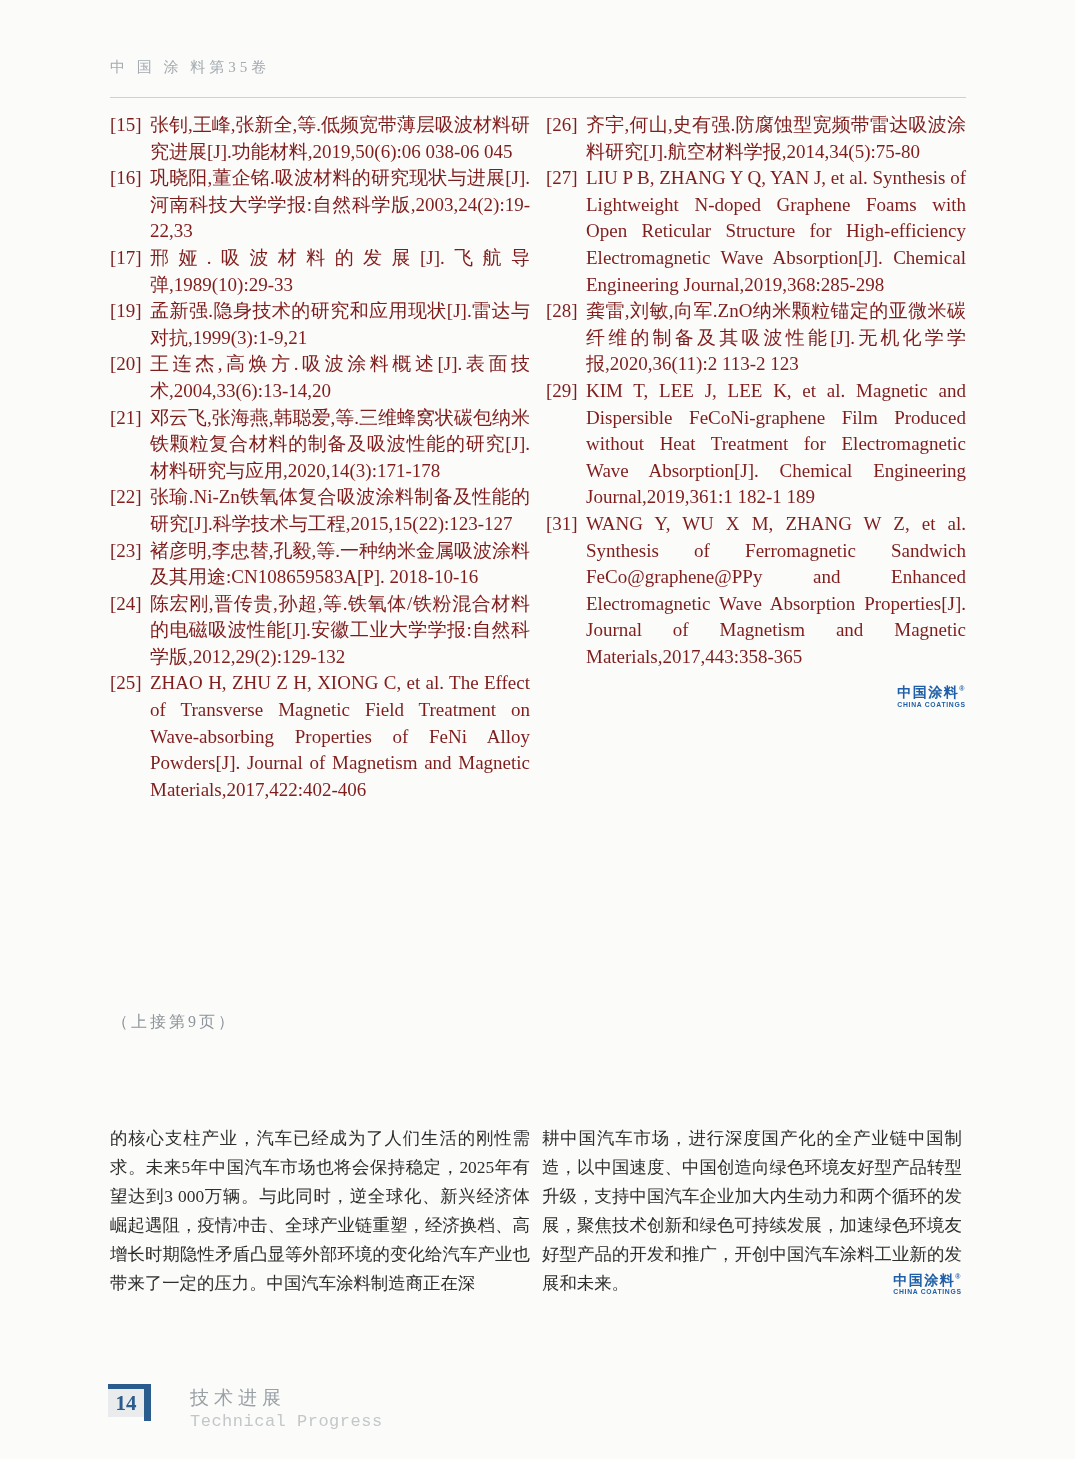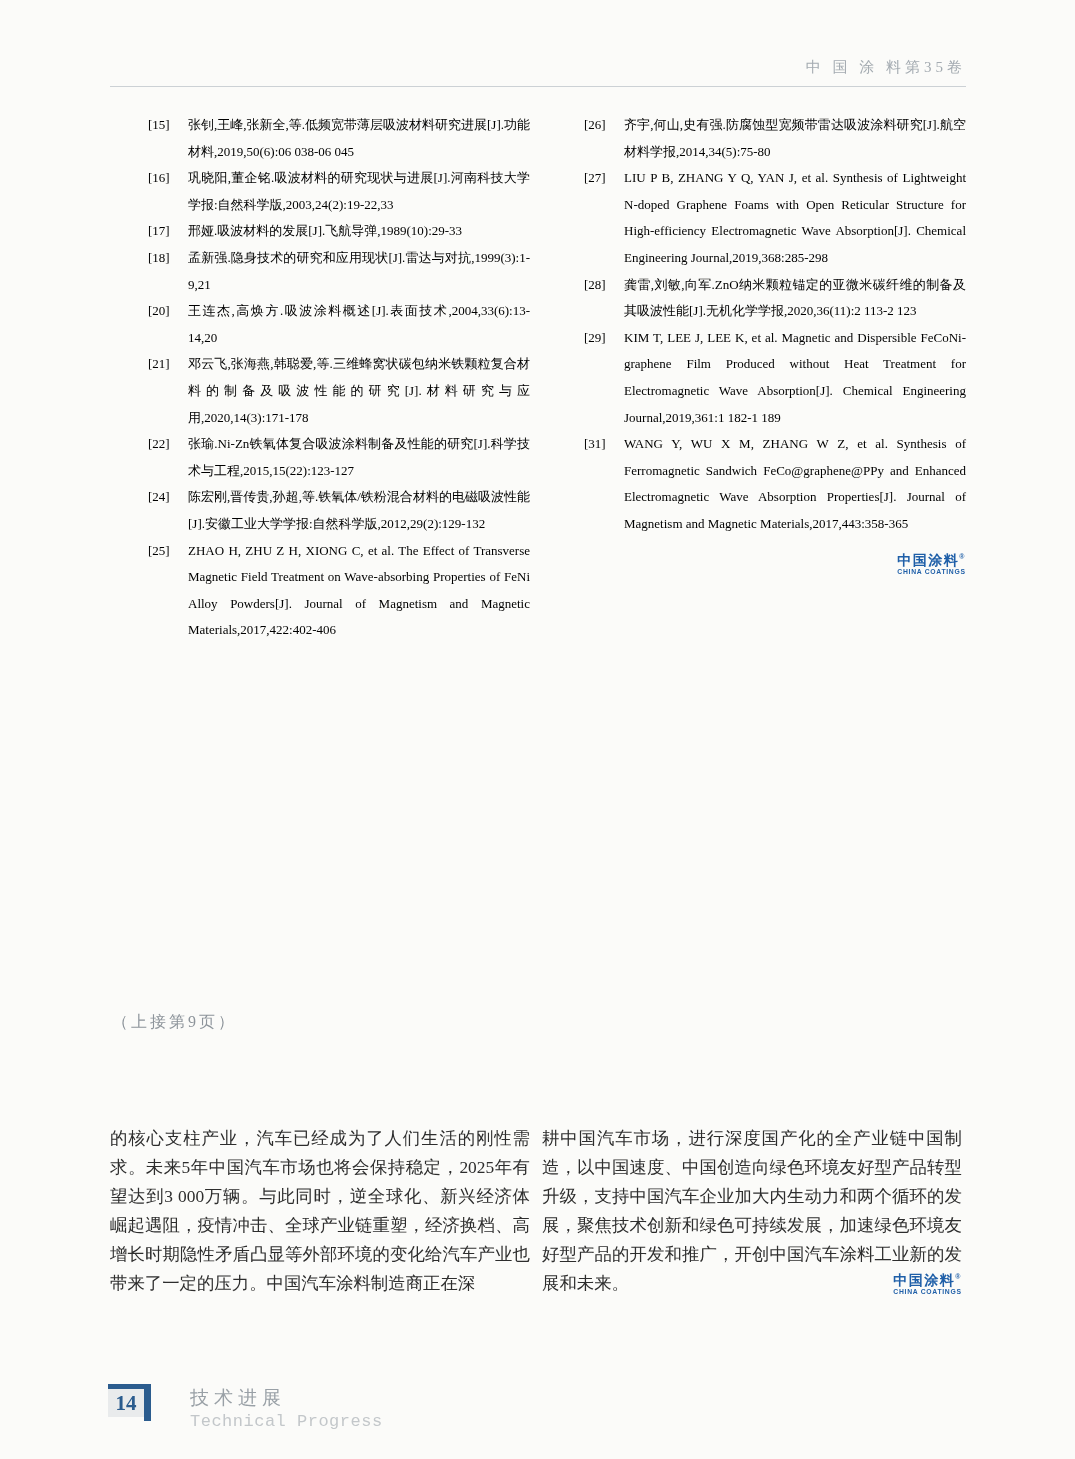--- a/index.html
+++ b/index.html
@@ -7,29 +7,29 @@
   body {
     background:#fbfbf9;
     font-family:"Liberation Serif","DejaVu Serif",serif;
     position:relative;
     overflow:hidden;
   }
 
   
   .page-header {
     position:absolute; left:110px; top:58px; width:856px;
-    display:flex; justify-content:flex-end; align-items:flex-end;
-    padding-bottom:9px; border-bottom:1px solid #ccd1d5;
+    display:flex; justify-content:flex-start; align-items:flex-end;
+    padding-bottom:20px; border-bottom:1px solid #ccd1d5;
     color:#a4abb1; font-size:15px; letter-spacing:4px;
   }
 
   
   .refs { position:absolute; left:110px; top:112px; width:856px; display:flex; gap:16px; }
   .refs-col { width:420px; position:relative; }
-  .ref { display:flex; font-size:13px; line-height:26.6px; color:#000000;margin-left:38px; }
+  .ref { display:flex; font-size:19px; line-height:26.6px; color:#7f1d1d; }
   .ref-num { width:40px; flex:0 0 40px; }
   .ref-text { flex:1; text-align:justify; }
 
   
   .logo { color:#1f5fa8; font-family:"Liberation Sans","DejaVu Sans",sans-serif; line-height:1.15; display:inline-block; text-align:left; }
   .logo-cn { font-size:14px; font-weight:700; letter-spacing:1.5px; white-space:nowrap; }
   .logo-cn .reg { font-size:7px; vertical-align:super; }
   .logo-en { font-size:6.8px; font-weight:600; letter-spacing:0.7px; white-space:nowrap; }
   .logo-after-refs { margin-top:14px; text-align:right; }
   .logo-in-body { position:absolute; right:0; bottom:2px; }
@@ -78,34 +78,38 @@
       </div>
     <div class="ref">
         <span class="ref-num">[16]</span>
         <span class="ref-text">巩晓阳,董企铭.吸波材料的研究现状与进展[J].河南科技大学学报:自然科学版,2003,24(2):19-22,33</span>
       </div>
     <div class="ref">
         <span class="ref-num">[17]</span>
         <span class="ref-text">邢娅.吸波材料的发展[J].飞航导弹,1989(10):29-33</span>
       </div>
     <div class="ref">
-        <span class="ref-num">[18]</span>
+        <span class="ref-num">[19]</span>
         <span class="ref-text">孟新强.隐身技术的研究和应用现状[J].雷达与对抗,1999(3):1-9,21</span>
       </div>
     <div class="ref">
         <span class="ref-num">[20]</span>
         <span class="ref-text">王连杰,高焕方.吸波涂料概述[J].表面技术,2004,33(6):13-14,20</span>
       </div>
     <div class="ref">
         <span class="ref-num">[21]</span>
         <span class="ref-text">邓云飞,张海燕,韩聪爱,等.三维蜂窝状碳包纳米铁颗粒复合材料的制备及吸波性能的研究[J].材料研究与应用,2020,14(3):171-178</span>
       </div>
     <div class="ref">
         <span class="ref-num">[22]</span>
         <span class="ref-text">张瑜.Ni-Zn铁氧体复合吸波涂料制备及性能的研究[J].科学技术与工程,2015,15(22):123-127</span>
+      </div>
+    <div class="ref">
+        <span class="ref-num">[23]</span>
+        <span class="ref-text">褚彦明,李忠替,孔毅,等.一种纳米金属吸波涂料及其用途:CN108659583A[P]. 2018-10-16</span>
       </div>
     <div class="ref">
         <span class="ref-num">[24]</span>
         <span class="ref-text">陈宏刚,晋传贵,孙超,等.铁氧体/铁粉混合材料的电磁吸波性能[J].安徽工业大学学报:自然科学版,2012,29(2):129-132</span>
       </div>
     <div class="ref">
         <span class="ref-num">[25]</span>
         <span class="ref-text">ZHAO H, ZHU Z H, XIONG C, et al. The Effect of Transverse Magnetic Field Treatment on Wave-absorbing Properties of FeNi Alloy Powders[J]. Journal of Magnetism and Magnetic Materials,2017,422:402-406</span>
       </div>
   </div>

